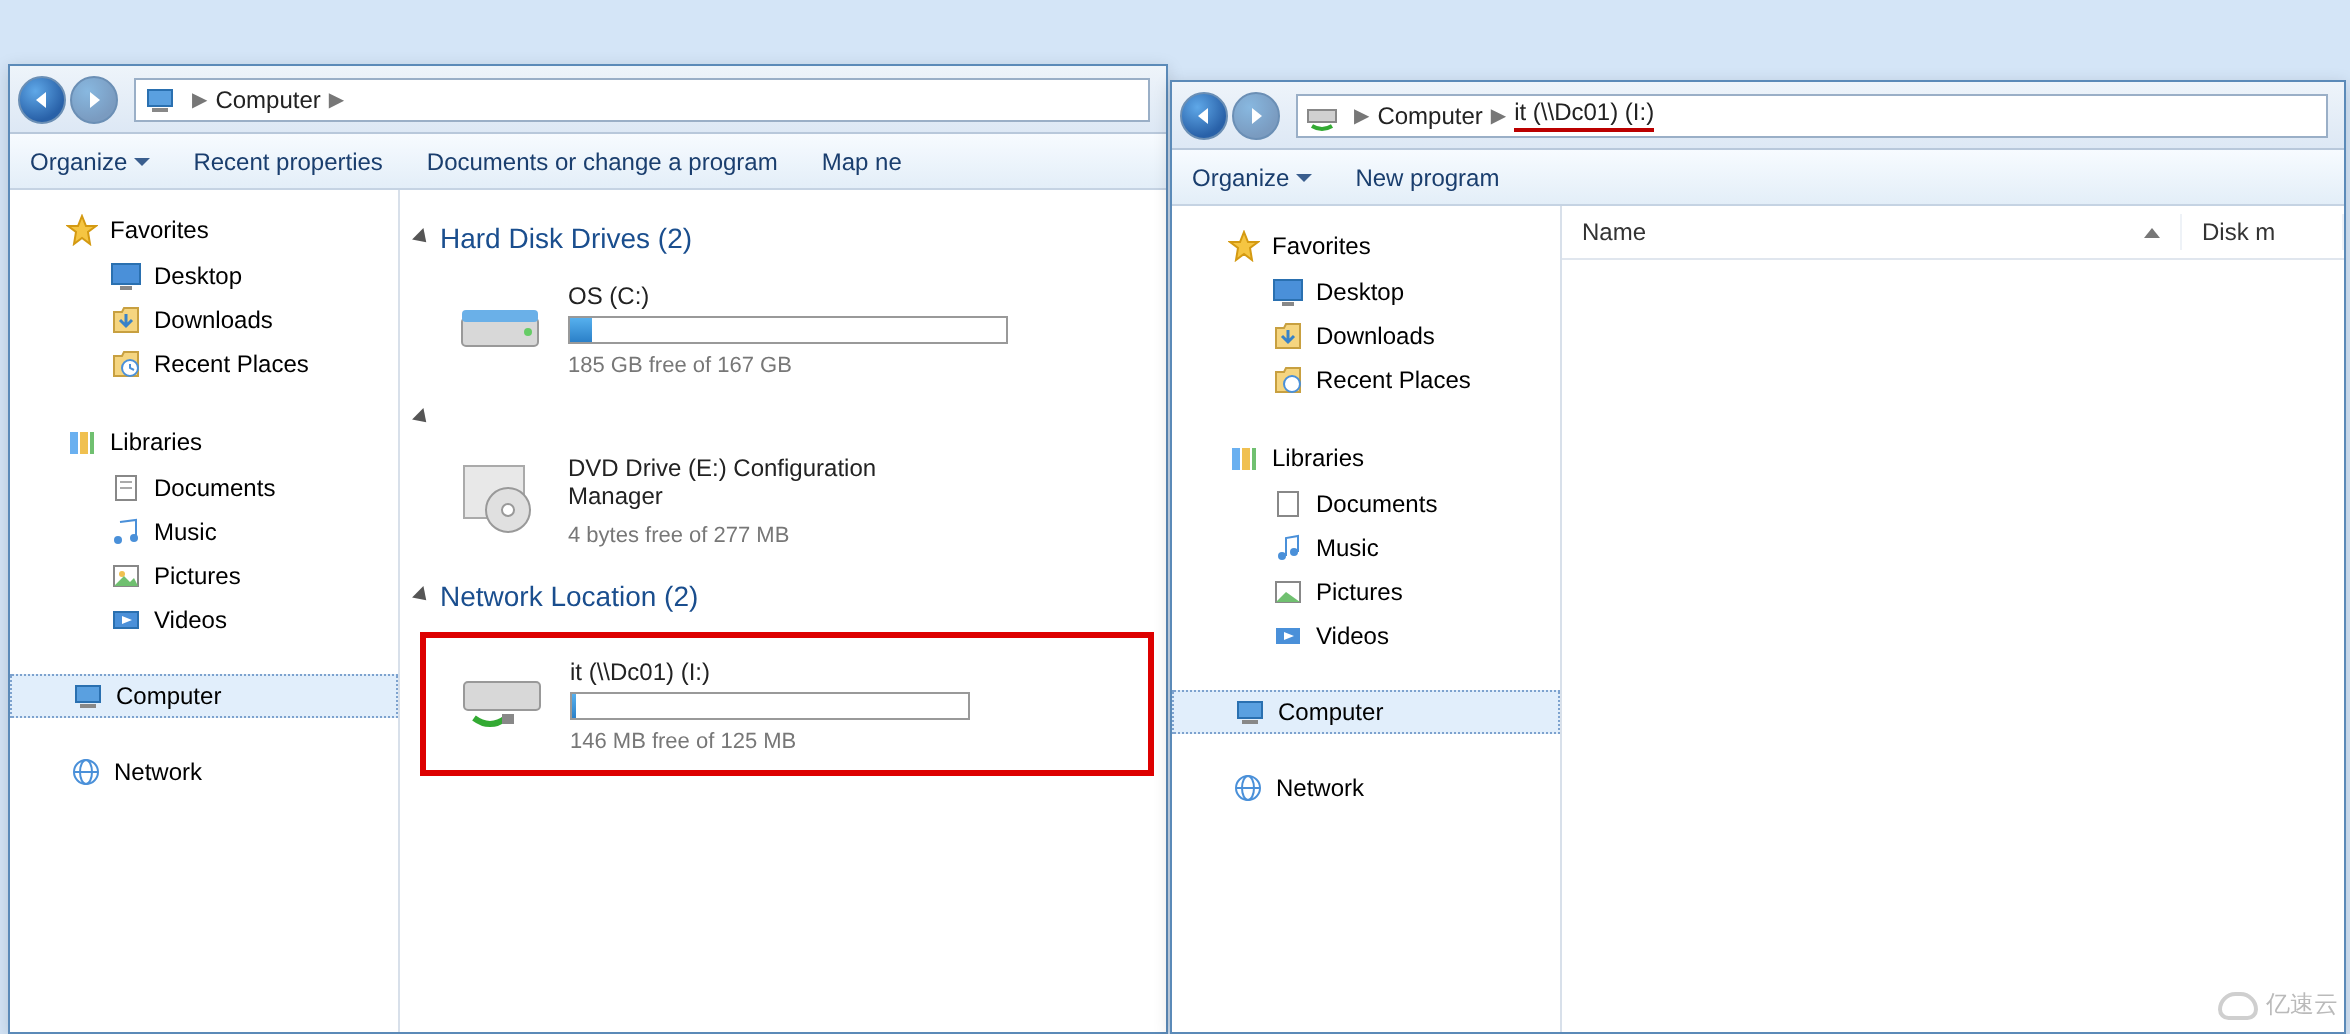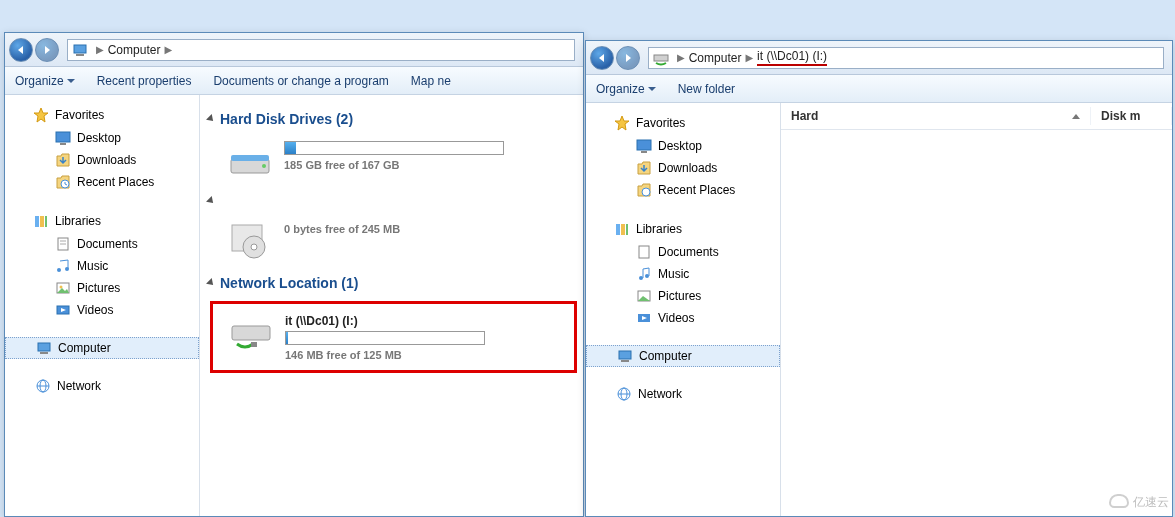--- a/index.html
+++ b/index.html
@@ -20,36 +20,36 @@
     .tb-item { color: #1a3e6e; display: flex; align-items: center; gap: 3px; cursor: pointer; }
     .tri-down { width: 0; height: 0; border-left: 4px solid transparent; border-right: 4px solid transparent; border-top: 4px solid #3a5e8e; }
     .body-split { display: flex; height: calc(100% - 62px); }
     .sidebar { width: 195px; border-right: 1px solid #d8e0ea; background: #fff; padding: 8px 0; overflow-y: auto; }
     .side-group { margin-bottom: 16px; }
     .side-header { display: flex; align-items: center; padding: 4px 10px 4px 28px; gap: 6px; cursor: pointer; }
     .side-item { display: flex; align-items: center; padding: 3px 10px 3px 50px; gap: 6px; cursor: pointer; position: relative; }
     .side-item.single { padding-left: 30px; }
     .side-item.selected { background: #e1eefb; border: 1px dotted #7da2ce; padding-top: 2px; padding-bottom: 2px; }
     .ico { width: 16px; height: 16px; display: inline-flex; align-items: center; justify-content: center; flex-shrink: 0; }
-    .content { flex: 1; background: #fff; padding: 10px 6px; overflow-y: auto; font-weight: bold; }
+    .content { flex: 1; background: #fff; padding: 10px 6px; overflow-y: auto; }
     .cat-row { display: flex; align-items: center; gap: 6px; margin: 6px 0 10px 2px; }
     .cat-tri { width: 0; height: 0; border-left: 6px solid #555; border-top: 4px solid transparent; border-bottom: 4px solid transparent; transform: rotate(45deg); }
     .cat-title { color: #1a4e8e; font-size: 14px; }
     .drive-item { display: flex; gap: 10px; padding: 4px 4px 10px 20px; }
     .drive-icon { width: 48px; height: 40px; display: flex; align-items: center; justify-content: center; flex-shrink: 0; }
     .drive-info label, .drive-info .drv-name { color: #222; display: block; margin-bottom: 3px; }
     .storage-bar { width: 220px; height: 14px; border: 1px solid #999; background: #fff; display: flex; margin-bottom: 3px; }
     .storage-fill { background: linear-gradient(#56b0ee, #2b80c8); }
     .drv-free { color: #777; font-size: 11px; }
     .red-box { border: 3px solid #d00; padding: 6px 4px; margin-left: 4px; }
     .list-header { display: flex; border-bottom: 1px solid #e0e6ee; padding: 4px 0; }
     .col { padding: 2px 10px; color: #333; border-right: 1px solid #eef2f7; }
     .col.sort { display: flex; align-items: center; gap: 4px; }
     .sort-tri { width: 0; height: 0; border-left: 4px solid transparent; border-right: 4px solid transparent; border-bottom: 5px solid #777; }
-    .watermark { position: absolute; right: 6px; bottom: 6px; opacity: .4; font-size: 14px; color: #555; display: flex; gap: 4px; }
+    .watermark { position: absolute; right: 6px; bottom: 6px; opacity: .4; font-size: 14px; color: #555; display: flex; align-items: center; gap: 4px; }
     .wm-ico { width: 20px; height: 14px; border: 2px solid #888; border-radius: 10px 10px 6px 6px; position: relative; }
   </style>
 </head>
 <body>
 
 <div class="window win-left">
   <div class="nav-bar">
     <div class="nav-btn">
         <svg viewBox="0 0 10 10">
           <path d="M7 1 L2 5 L7 9 Z"></path>
@@ -203,44 +203,46 @@
         </div>
       <div class="drive-item">
         <div class="drive-icon">
             <svg width="48" height="40">
               <rect x="5" y="18" width="38" height="14" rx="2" fill="#d8d8d8" stroke="#999"></rect>
               <rect x="5" y="14" width="38" height="6" rx="2" fill="#6ab0e8"></rect>
               <circle cx="38" cy="25" r="2" fill="#6c6"></circle>
             </svg>
           </div>
         <div class="drive-info">
+          <span class="drv-name">OS (C:)</span>
           <div class="storage-bar">
               <div class="storage-fill" style="width:5%"></div>
             </div>
           <span class="drv-free">185 GB free of 167 GB</span>
         </div>
       </div>
       <div class="cat-row">
           <span class="cat-tri"></span>
         </div>
       <div class="drive-item">
         <div class="drive-icon">
             <svg width="48" height="40">
               <rect x="6" y="6" width="30" height="26" fill="#e8e8e8" stroke="#aaa"></rect>
               <circle cx="28" cy="28" r="11" fill="#e0e0e0" stroke="#999"></circle>
               <circle cx="28" cy="28" r="3" fill="#fff" stroke="#999"></circle>
             </svg>
           </div>
         <div class="drive-info">
-          <span class="drv-free" style="margin-top:4px; display:block;">0 bytes free of 245 MB</span>
+          <span class="drv-name" style="max-width:200px; display:inline-block;">DVD Drive (E:) Configuration Manager</span>
+          <span class="drv-free" style="margin-top:4px; display:block;">4 bytes free of 277 MB</span>
         </div>
       </div>
       <div class="cat-row">
           <span class="cat-tri"></span>
-          <span class="cat-title">Network Location (1)</span>
+          <span class="cat-title">Network Location (2)</span>
         </div>
       <div class="red-box">
         <div class="drive-item" style="padding-bottom:2px; padding-left:10px;">
           <div class="drive-icon">
               <svg width="48" height="40">
                 <rect x="5" y="12" width="38" height="14" rx="2" fill="#d8d8d8" stroke="#999"></rect>
                 <path d="M10 30 Q18 36 26 30" stroke="#3a3" stroke-width="3" fill="none"></path>
                 <rect x="24" y="28" width="6" height="5" fill="#888"></rect>
               </svg>
             </div>
@@ -280,21 +282,21 @@
       <span class="addr-seg">Computer</span>
       <span class="addr-sep">▶</span>
       <span class="addr-seg addr-underline">it (\\Dc01) (I:)</span>
     </div>
   </div>
   <div class="toolbar">
     <span class="tb-item">
         <span>Organize</span>
         <span class="tri-down"></span>
       </span>
-    <span class="tb-item">New folder</span>
+    <span class="tb-item">New program</span>
   </div>
   <div class="body-split">
     <div class="sidebar">
       <div class="side-group">
         <div class="side-header">
             <span class="ico">
               <svg width="16" height="16">
                 <polygon points="8,1 10,6 15,6 11,9 12,15 8,12 4,15 5,9 1,6 6,6" fill="#f5c542" stroke="#d49a12"></polygon>
               </svg>
             </span>
@@ -396,21 +398,21 @@
                 <line x1="2" y1="8" x2="14" y2="8" stroke="#4a90d9"></line>
               </svg>
             </span>
             <span>Network</span>
           </div>
       </div>
     </div>
     <div class="content" style="padding:0;">
       <div class="list-header">
         <div class="col sort" style="width:310px;">
-            <span>Hard</span>
+            <span>Name</span>
             <span style="flex:1"></span>
             <span class="sort-tri"></span>
           </div>
         <div class="col" style="flex:1;">Disk m</div>
       </div>
     </div>
   </div>
 </div>
 
 <div class="watermark">

